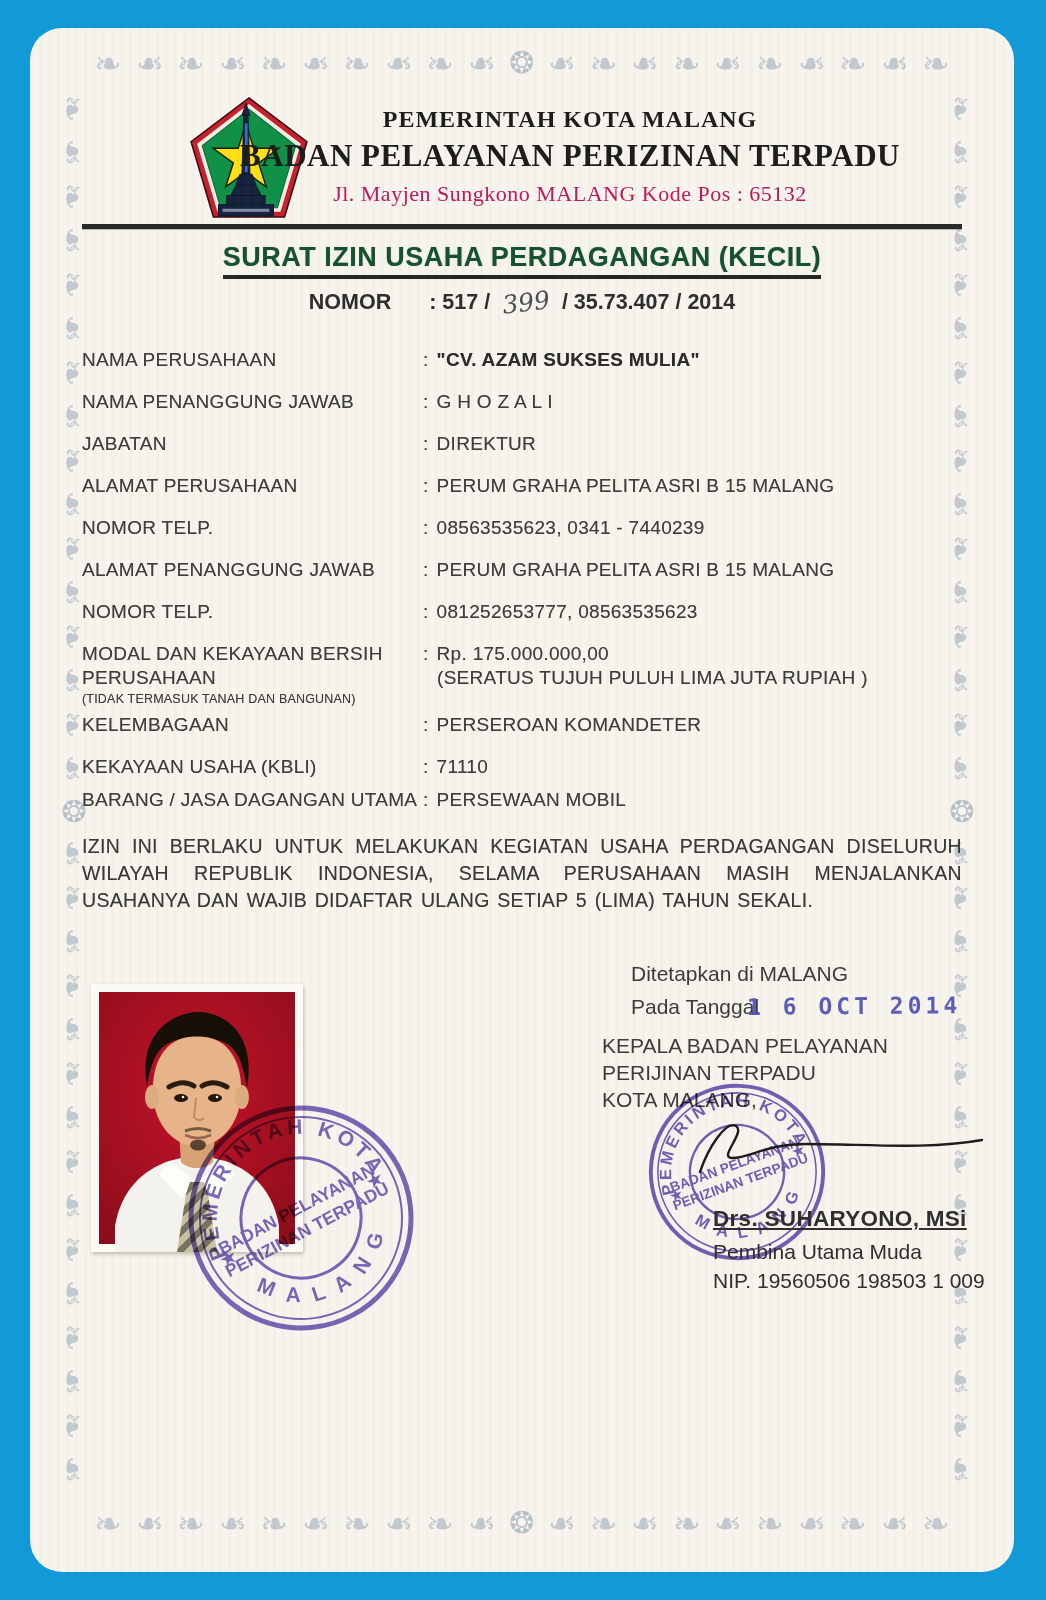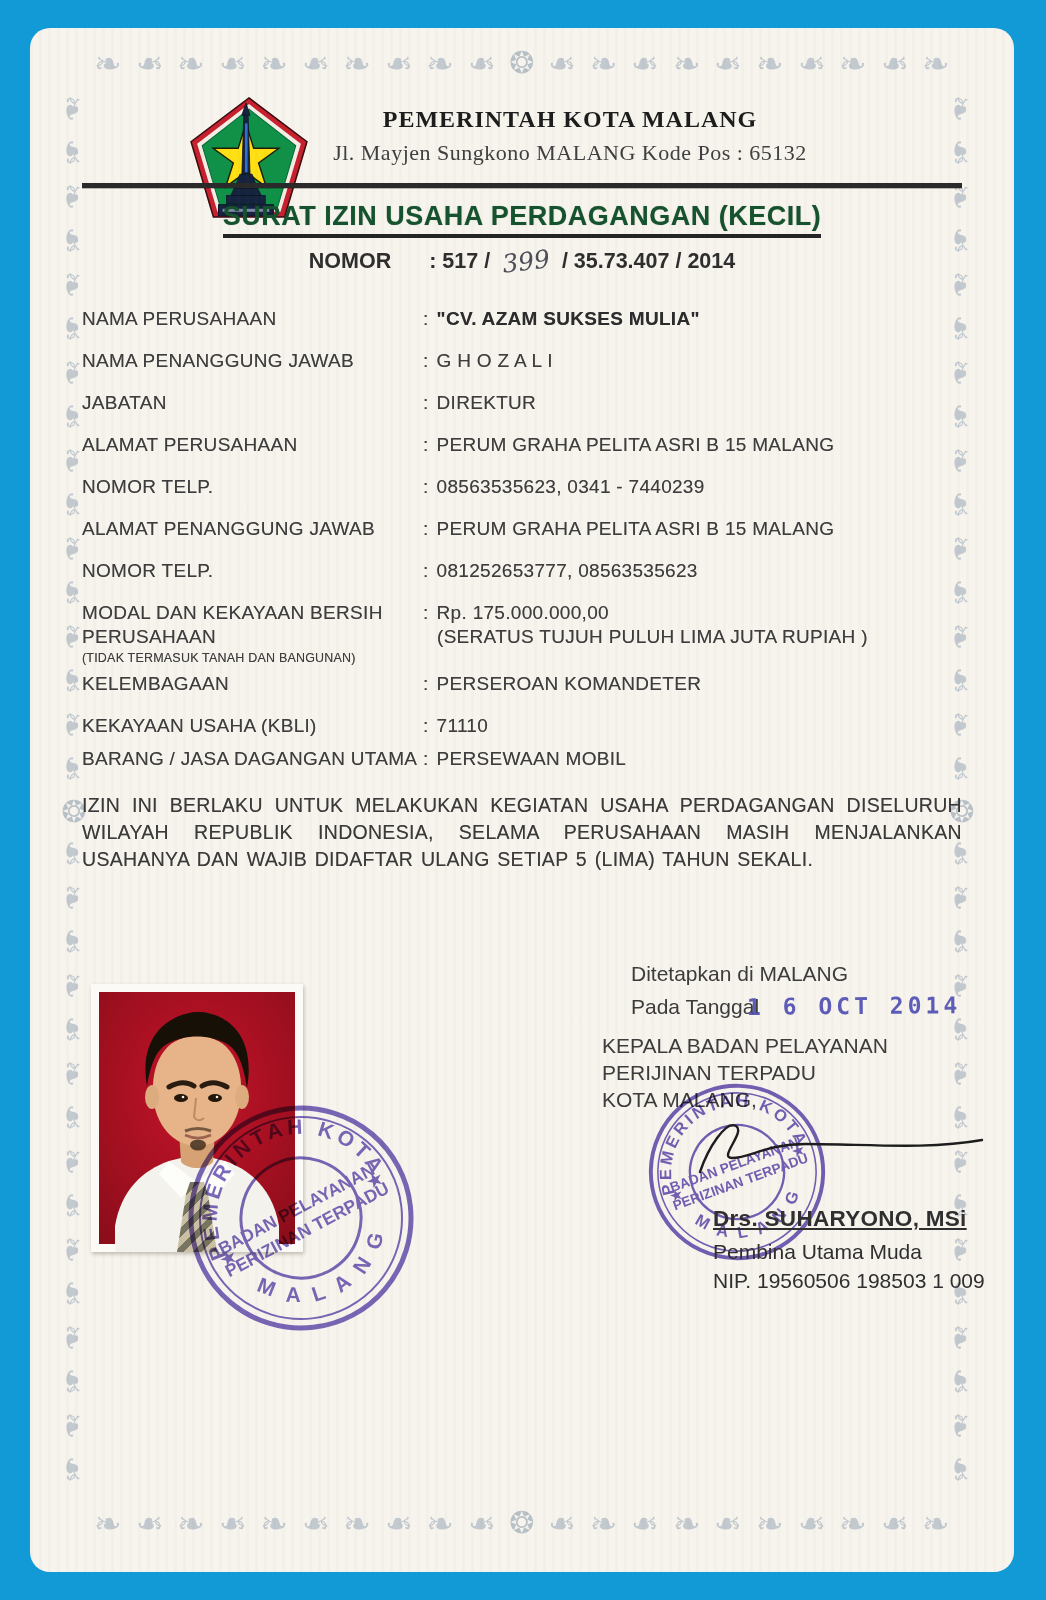--- a/index.html
+++ b/index.html
@@ -3,21 +3,21 @@
 <meta charset="utf-8">
 <style>
   * { margin:0; padding:0; box-sizing:border-box; }
   html,body { width:1046px; height:1600px; }
   body { font-family:"Liberation Sans", sans-serif; background:#129ad7; position:relative; }
 
   .page { position:absolute; inset:0; background:#129ad7; }
 
   .certificate {
     position:absolute; left:30px; right:32px; top:28px; bottom:28px;
-    background:#f7f4ee; border-radius:20px; overflow:hidden;
+    background:#f7f4ee; border-radius:32px; overflow:hidden;
   }
   .certificate::after{ 
     content:""; position:absolute; inset:0; pointer-events:none;
     background:repeating-linear-gradient(90deg, rgba(120,110,90,0.03) 0 3px, rgba(255,255,255,0) 3px 9px);
   }
 
   
   .orn-h { position:absolute; left:64px; right:64px; height:46px; display:flex; justify-content:space-between; align-items:center; z-index:0; }
   .orn-h.top { top:12px; } .orn-h.bottom { bottom:26px; }
   .orn-v { position:absolute; top:64px; bottom:86px; width:46px; display:flex; flex-direction:column; justify-content:space-between; align-items:center; z-index:0; }
@@ -27,21 +27,21 @@
   .orn-v .orn { transform:rotate(90deg); }
   .orn-v .orn.flip { transform:rotate(90deg) scaleX(-1); }
   .orn.rosette { color:#b8c1c8; font-size:30px; }
 
   
   .content { position:relative; z-index:1; padding:78px 52px 0 52px; }
   .logo { position:absolute; left:158px; top:66px; width:122px; height:134px; }
   .hdr { margin-left:96px; text-align:center; font-family:"Liberation Serif", serif; color:#1d1d1d; }
   .hdr-line1 { font-size:24px; font-weight:bold; letter-spacing:1px; }
   .hdr-line2 { font-size:31px; font-weight:bold; margin-top:5px; letter-spacing:0.5px; }
-  .hdr-line3 { font-size:22px; margin-top:7px; letter-spacing:0.5px; color:#404040; }
+  .hdr-line3 { font-size:22px; margin-top:7px; letter-spacing:0.5px; color:#be185d; }
   .rule { height:5px; background:#2a2a2a; margin-top:17px; box-shadow:0 1px 0 rgba(0,0,0,.25); }
 
   
   .title-wrap { text-align:center; margin-top:13px; }
   .title { display:inline-block; font-size:27px; font-weight:bold; color:#14532d; letter-spacing:0.5px;
            border-bottom:4px solid #252525; padding-bottom:2px; text-shadow:0 0 1px rgba(40,40,40,.35); }
   .nomor { text-align:center; margin-top:7px; font-size:21.5px; font-weight:bold; color:#2e2e2e; }
   .nomor .gap { display:inline-block; width:38px; }
   .handwrite { display:inline-block; font-family:"DejaVu Serif", serif; font-style:italic; font-weight:normal;
                font-size:25px; color:#4e4e58; transform:rotate(-7deg) translateY(2px); margin:0 12px; }
@@ -220,20 +220,21 @@
       </g>
       <rect x="56" y="28" width="2.6" height="48" fill="#2f6fd6"></rect>
       <rect x="30" y="108" width="54" height="11" fill="#16233f" stroke="#0b1428"></rect>
       <rect x="34" y="112" width="46" height="3" fill="#7d8aa6"></rect>
     </svg>
 
     <div class="content">
 
       <div class="hdr">
         <div class="hdr-line1">PEMERINTAH KOTA MALANG</div>
+        <div class="hdr-line2">BADAN PELAYANAN PERIZINAN TERPADU</div>
         <div class="hdr-line3">Jl. Mayjen Sungkono  MALANG    Kode Pos : 65132</div>
       </div>
       <div class="rule"></div>
 
       <div class="title-wrap">
         <span class="title">SURAT IZIN USAHA PERDAGANGAN (KECIL)</span>
       </div>
       <div class="nomor">
         <span>NOMOR</span><span class="gap"></span><span>:  517 /</span><span class="handwrite">399</span><span>/ 35.73.407 / 2014</span>
       </div>

